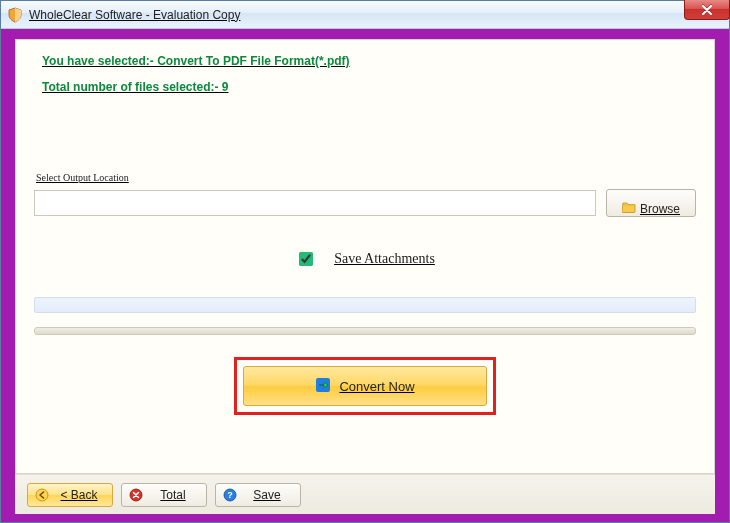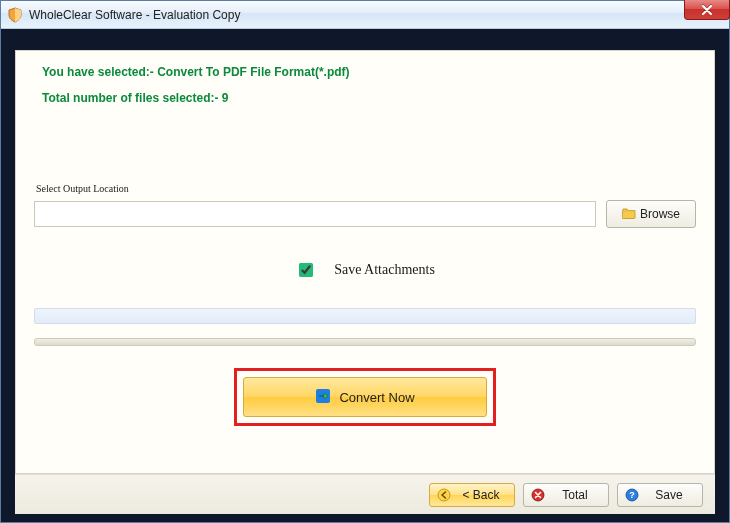--- a/index.html
+++ b/index.html
@@ -6,24 +6,25 @@
   html, body { margin:0; padding:0; }
   body {
     font-family: "Segoe UI", Tahoma, Arial, sans-serif;
     font-size: 12px;
     background: #fff;
   }
   .window {
     width: 730px;
     height: 523px;
     border: 1px solid #5a7ca0;
-    background: #0f172a;
+    background: #a21caf;
     position: relative;
     display: flex;
     flex-direction: column;
+    text-decoration: underline;
   }
   
   .titlebar {
     height: 28px;
     background: linear-gradient(to bottom, #f7fbff 0%, #e4eef9 45%, #d6e6f7 46%, #e8f2fc 100%);
     border-bottom: 1px solid #b8c9dc;
     display: flex;
     align-items: center;
     padding: 0 6px;
     position: relative;
@@ -62,21 +63,20 @@
     flex-direction: column;
   }
   .inner-panel {
     flex: 1;
     border: 1px solid #d9d4c7;
     background: #fffef9;
     padding: 10px 18px 14px 18px;
     display:flex;
     flex-direction: column;
     position: relative;
-    margin-top: 11px;
   }
   .info-line {
     color: #0b8a3c;
     font-weight: bold;
     font-size: 12px;
     margin: 4px 0 8px 8px;
   }
   .spacer-mid { height: 70px; }
   .select-label {
     font-family: Georgia, "Times New Roman", serif;
@@ -97,21 +97,21 @@
     padding: 2px 6px;
     font-family: inherit;
     font-size: 12px;
   }
   .browse-btn {
     width: 90px;
     height: 28px;
     background: linear-gradient(to bottom, #fdfdfb 0%, #efece1 100%);
     border: 1px solid #b8b4a6;
     border-radius: 3px;
-    display:flex; align-items:center; justify-content:center;
+    display:flex; align-items:flex-end; justify-content:center;
     gap: 4px;
     cursor:pointer;
     font-size: 12px;
     color:#222;
   }
   .ck-row {
     display:flex; align-items:center; justify-content:center;
     gap:18px;
     margin-top: 32px;
     font-family: Georgia, "Times New Roman", serif;
@@ -152,21 +152,20 @@
   }
 
   
   .footer {
     height: 40px;
     width: 100%;
     background: linear-gradient(to bottom, #f5f3ec 0%, #edeadf 100%);
     border-top: 1px solid #e4e0d3;
     display:flex;
     align-items:center;
-    justify-content:flex-end;
     padding: 0 12px;
     gap: 8px;
   }
   .foot-btn {
     height: 24px;
     min-width: 86px;
     padding: 0 10px 0 6px;
     background: linear-gradient(to bottom, #fdfdfb 0%, #efece1 100%);
     border: 1px solid #b8b4a6;
     border-radius: 3px;

